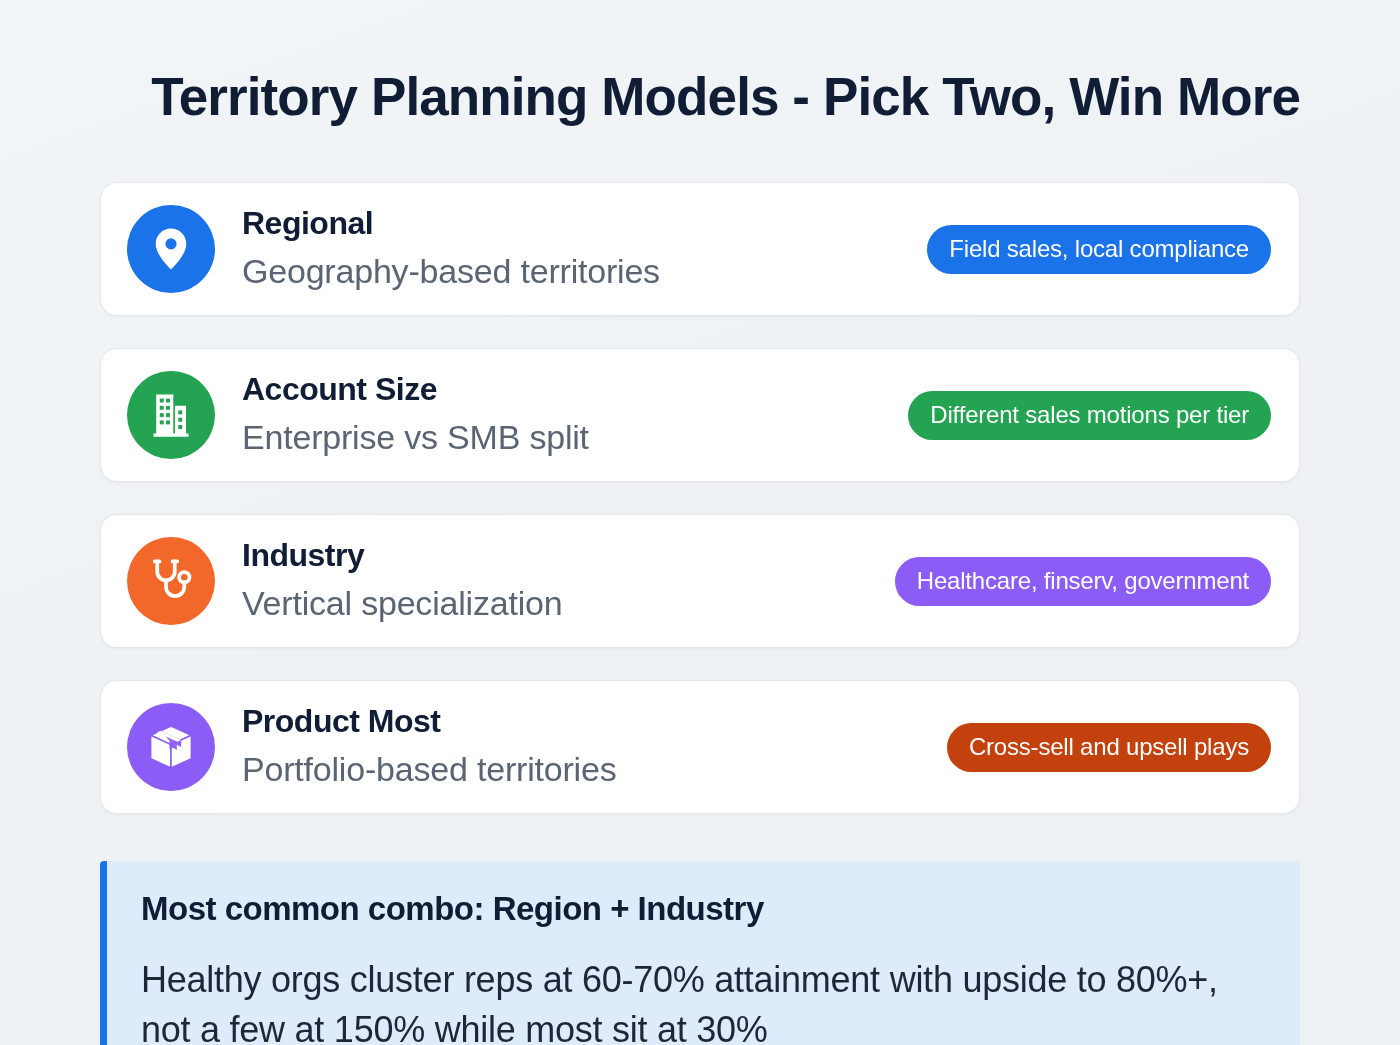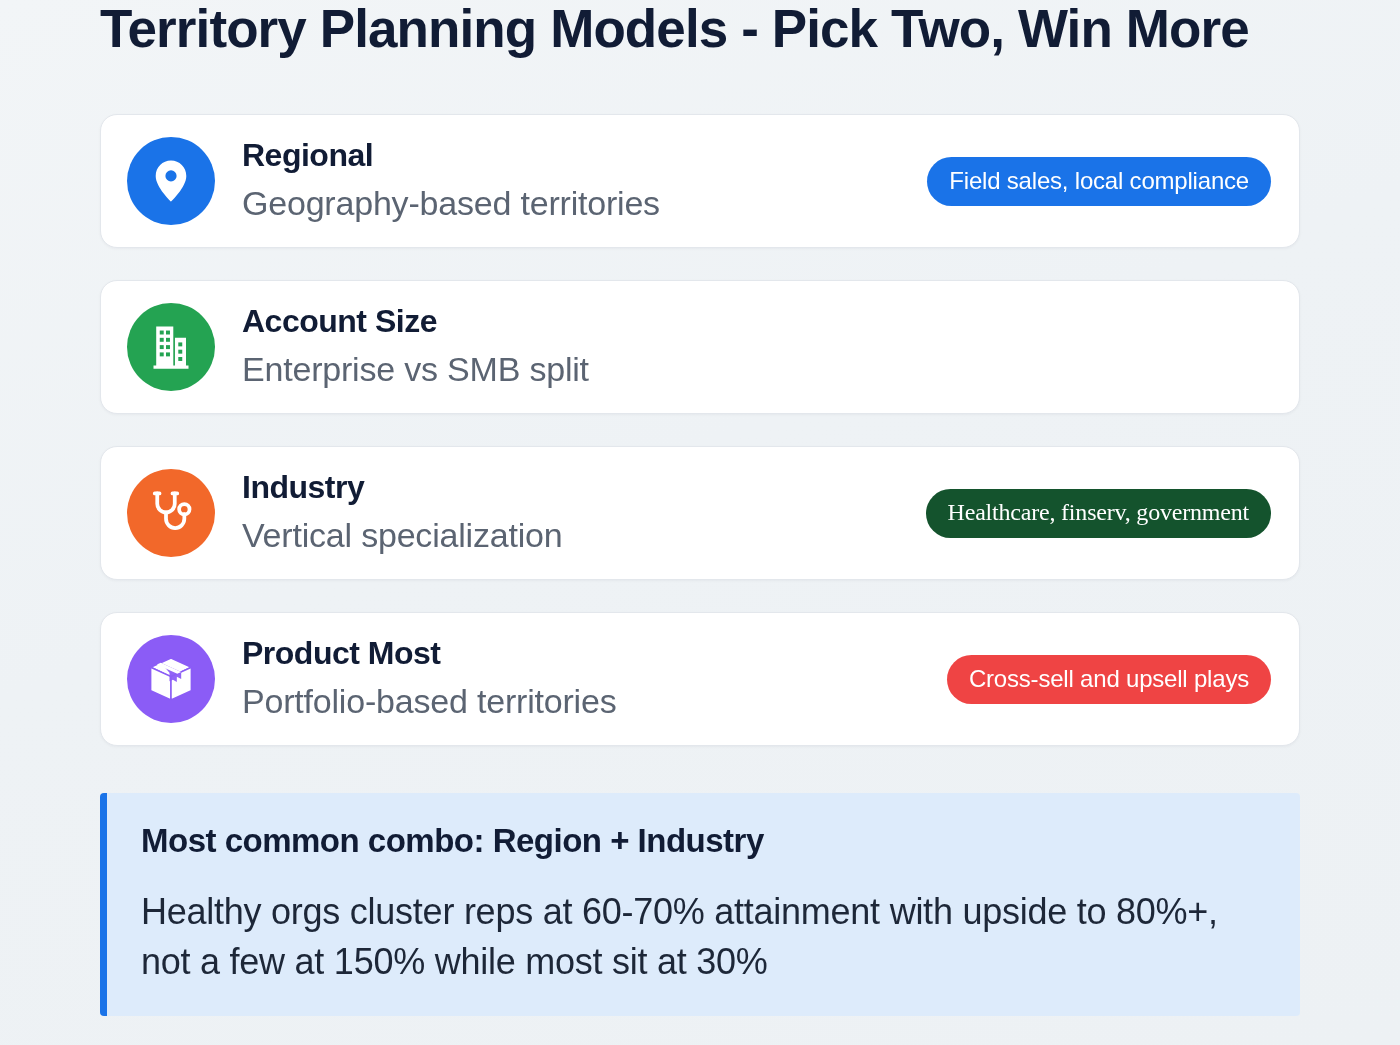--- a/index.html
+++ b/index.html
@@ -24,22 +24,24 @@
     padding: 0 100px;
   }
 
   
   .page-title {
     font-size: 53px;
     font-weight: 700;
     color: #111c35;
     letter-spacing: -0.9px;
     line-height: 1.1;
+    margin-top: 68px;
     margin-bottom: 0;
     white-space: nowrap;
+    text-align: right;
   }
 
   
   .cards {
     margin-top: 56px;
     display: flex;
     flex-direction: column;
     gap: 32px;
   }
 
@@ -175,59 +177,60 @@
             <rect x="15.5" y="13.3" width="1.9" height="1.9"></rect>
             <rect x="15.5" y="16.8" width="1.9" height="1.9"></rect>
           </g>
         </svg>
       </div>
       <div class="card-text">
         <div class="card-title">Account Size</div>
         <div class="card-subtitle">Enterprise vs SMB split</div>
       </div>
       <div class="card-spacer"></div>
+      <span class="badge" style="background:#24a352;">Different sales motions per tier</span>
     </div>
 
     <div class="model-card">
       <div class="icon-circle" style="background:#f2682a;">
         <svg width="50" height="50" viewBox="0 0 24 24" aria-hidden="true">
           <g fill="none" stroke="#ffffff" stroke-width="1.8" stroke-linecap="round" stroke-linejoin="round">
             <path d="M5.4 2.6v4.9a4.2 4.2 0 0 0 8.4 0V2.6"></path>
             <path d="M4.2 2.6h2.3M12.7 2.6H15"></path>
             <path d="M9.6 11.7v3.1a4.4 4.4 0 0 0 8.8 0v-2.2"></path>
           </g>
           <circle cx="18.4" cy="10.2" r="2.5" fill="none" stroke="#ffffff" stroke-width="1.8"></circle>
         </svg>
       </div>
       <div class="card-text">
         <div class="card-title">Industry</div>
         <div class="card-subtitle">Vertical specialization</div>
       </div>
       <div class="card-spacer"></div>
-      <span class="badge" style="background:#14532d;font-family:Liberation Serif, serif;">Healthcare, finserv, government</span>
+      <span class="badge" style="background:#8b5cf6;">Healthcare, finserv, government</span>
     </div>
 
     <div class="model-card">
       <div class="icon-circle" style="background:#8b5cf6;">
         <svg width="52" height="52" viewBox="0 0 24 24" aria-hidden="true">
           <g fill="#ffffff" stroke="#8b5cf6" stroke-width="0.7" stroke-linejoin="round">
             <path d="M12 2.3 2.6 6.6l9.4 4.3 9.4-4.3z"></path>
             <path d="M2.6 6.6v10.8l9.4 4.3V10.9z"></path>
             <path d="M21.4 6.6v10.8l-9.4 4.3V10.9z"></path>
           </g>
           <path d="M7.3 4.45 16.7 8.75v3.2l-2-0.95-0.02 2.4-1.78-1.1-1.6 0.78V9.1z" fill="#8b5cf6" opacity="0.95"></path>
           <path d="M7.3 4.45 16.7 8.75 14.9 9.6 5.5 5.3z" fill="#ffffff"></path>
         </svg>
       </div>
       <div class="card-text">
         <div class="card-title">Product Most</div>
         <div class="card-subtitle">Portfolio-based territories</div>
       </div>
       <div class="card-spacer"></div>
-      <span class="badge" style="background:#ef4444;">Cross-sell and upsell plays</span>
+      <span class="badge" style="background:#c2410c;">Cross-sell and upsell plays</span>
     </div>
 
   </div>
 
   <div class="callout">
     <div class="callout-title">Most common combo: Region + Industry</div>
     <div class="callout-body">Healthy orgs cluster reps at 60-70% attainment with upside to 80%+, not a few at 150% while most sit at 30%</div>
   </div>
 
 </div>

